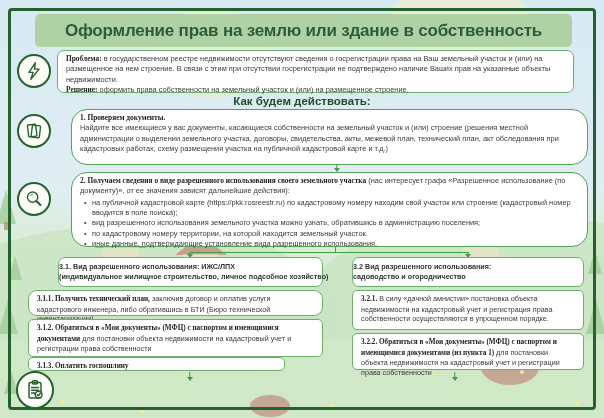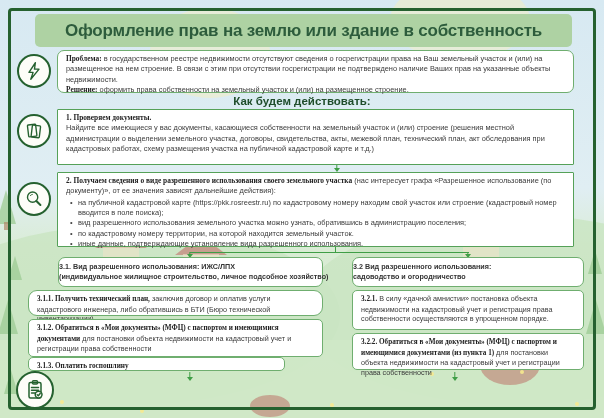--- a/index.html
+++ b/index.html
@@ -21,21 +21,21 @@
   .bush{border-radius:50%;background:#b85c55;opacity:.45;}
   .dot{width:4px;height:4px;border-radius:50%;background:#f6e98e;opacity:.9;}
   
   #frame{position:absolute;left:8px;top:8px;width:582px;height:396px;border:3px solid var(--frame);border-radius:4px;}
   .titlebar{
     position:absolute;left:35px;top:14px;width:537px;height:33px;background:var(--titlebg);
     border-radius:5px;display:flex;align-items:center;justify-content:center;
     color:var(--titletx);font-weight:bold;font-size:17px;letter-spacing:-0.2px;
   }
   .box{position:absolute;background:#fff;border:1.3px solid var(--boxbd);border-radius:7px;box-sizing:border-box;color:#3a3a3a;}
-  .stepbox{border:1.6px solid var(--stepbd);border-radius:1px;}
+  .stepbox{border:1.6px solid var(--stepbd);border-radius:16px;margin-left:14px;}
   .pad{padding:3px 8px;}
   .t74{font-size:7.4px;line-height:1.4;}
   .t72{font-size:7.2px;line-height:1.35;}
   b{color:#222;font-family:Liberation Serif, serif;}
   .section-header{position:absolute;left:0;top:95px;width:604px;text-align:center;
     font-weight:bold;font-size:11.5px;color:#1f4d2b;}
   .hdrbox{display:flex;flex-direction:column;align-items:flex-start;justify-content:center;
     font-weight:bold;font-size:7.2px;line-height:1.45;color:#333;white-space:nowrap;}
   .footerbar{
     position:absolute;left:170px;top:382px;width:418px;height:22px;background:#fff;

